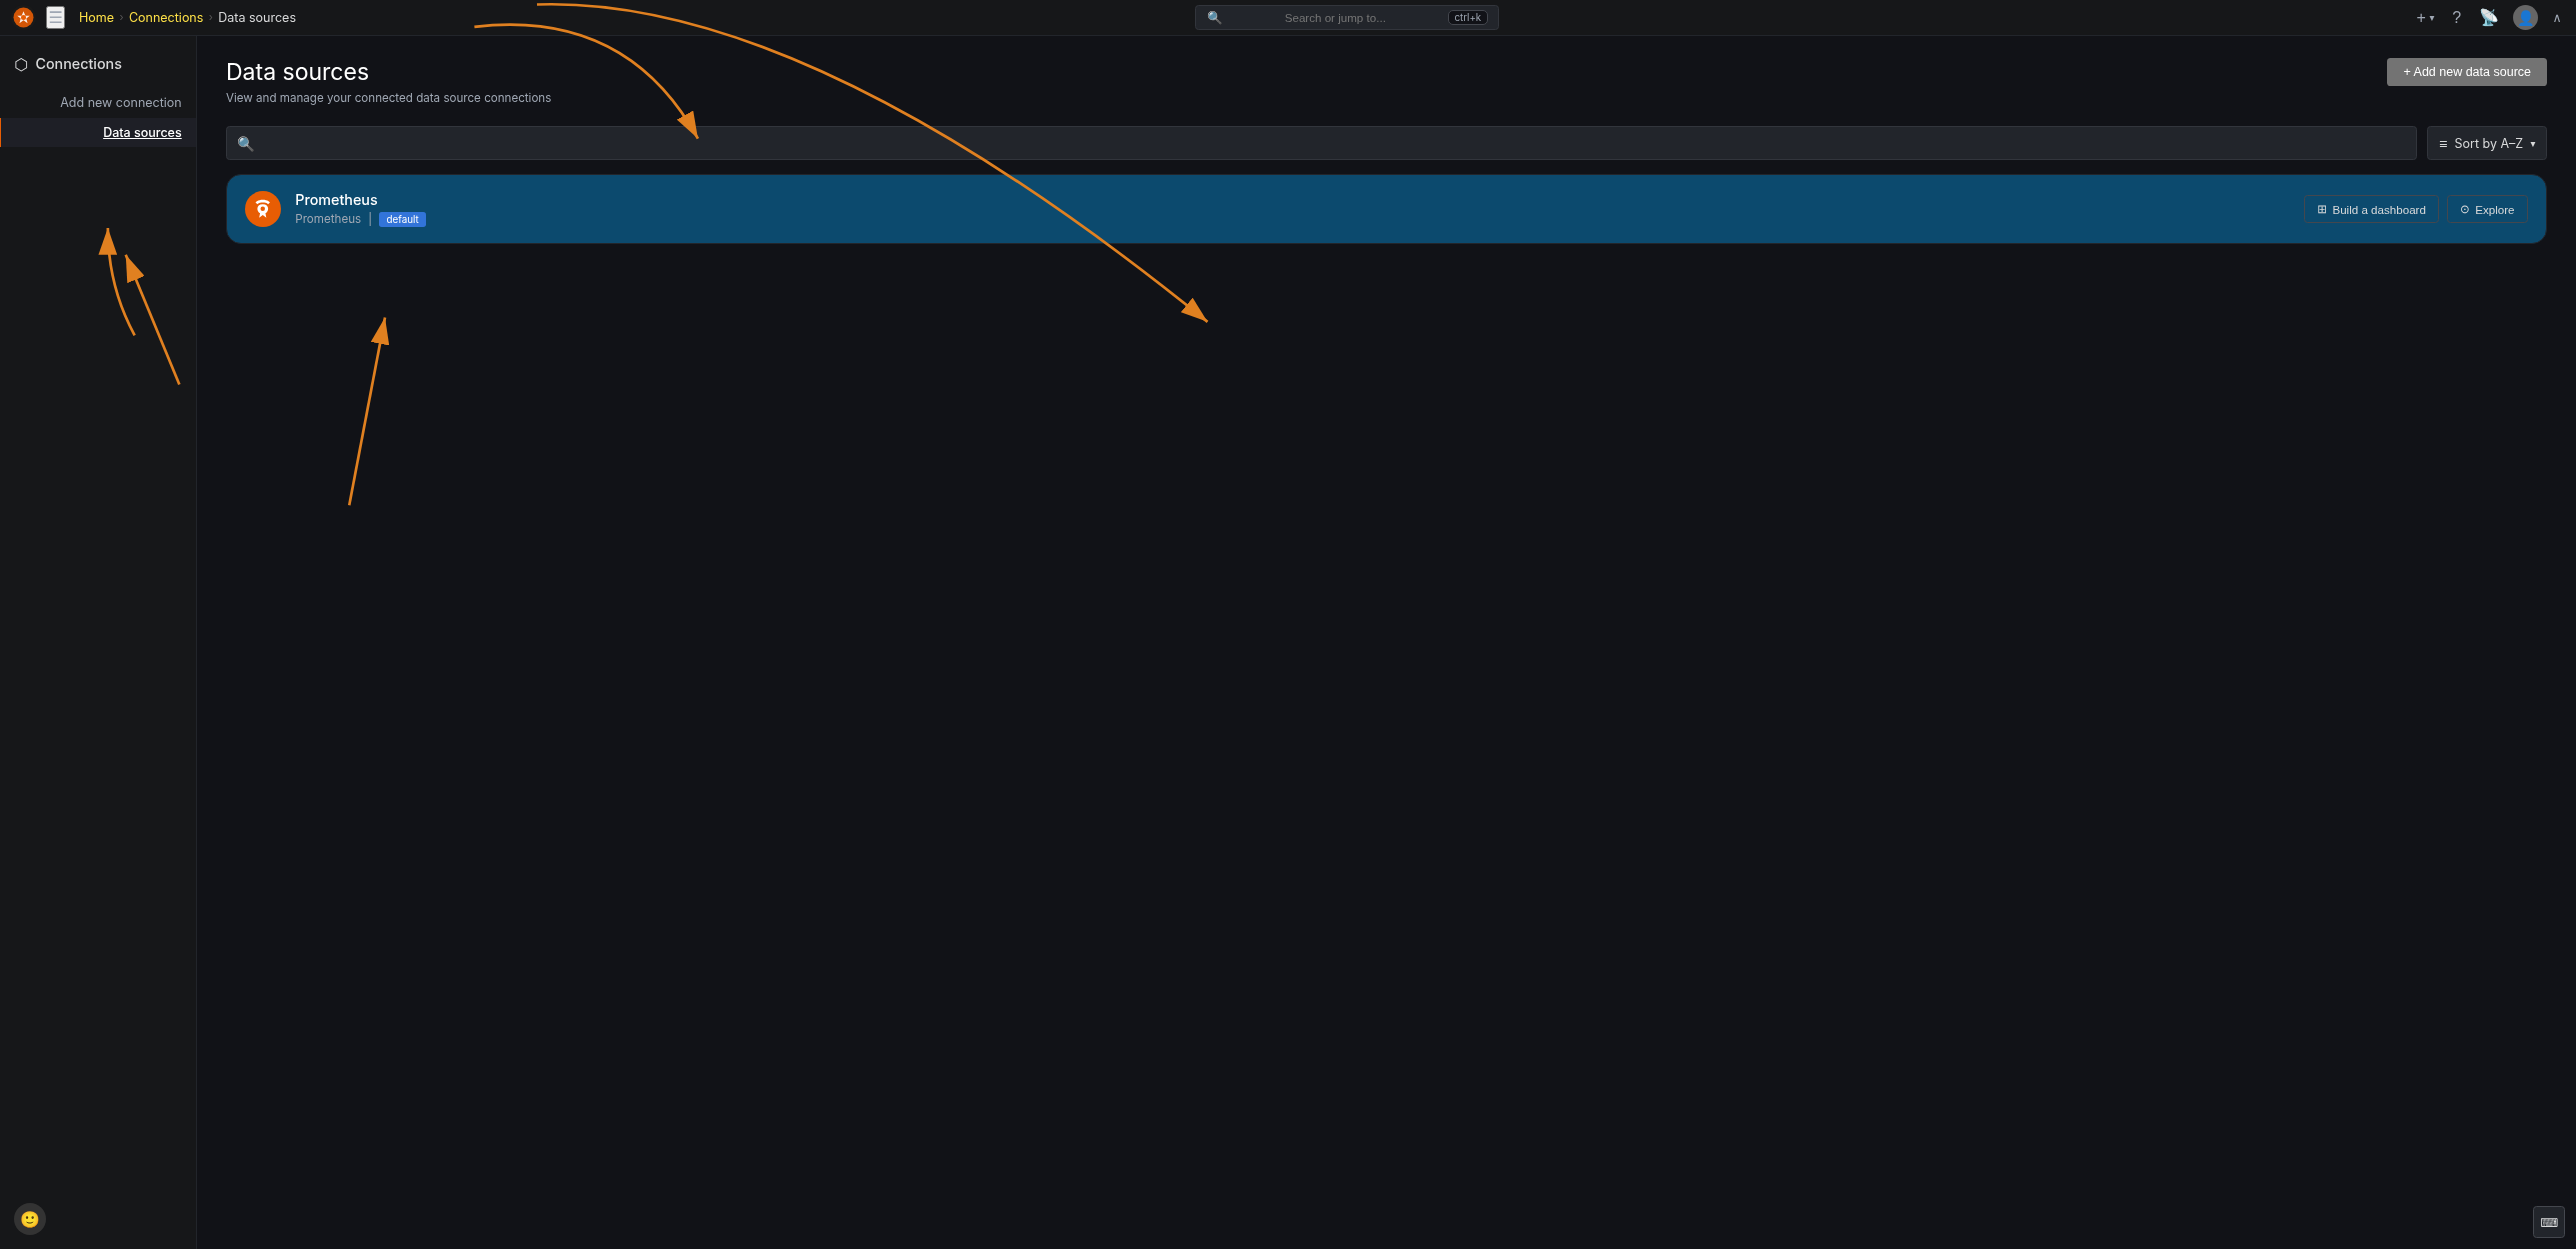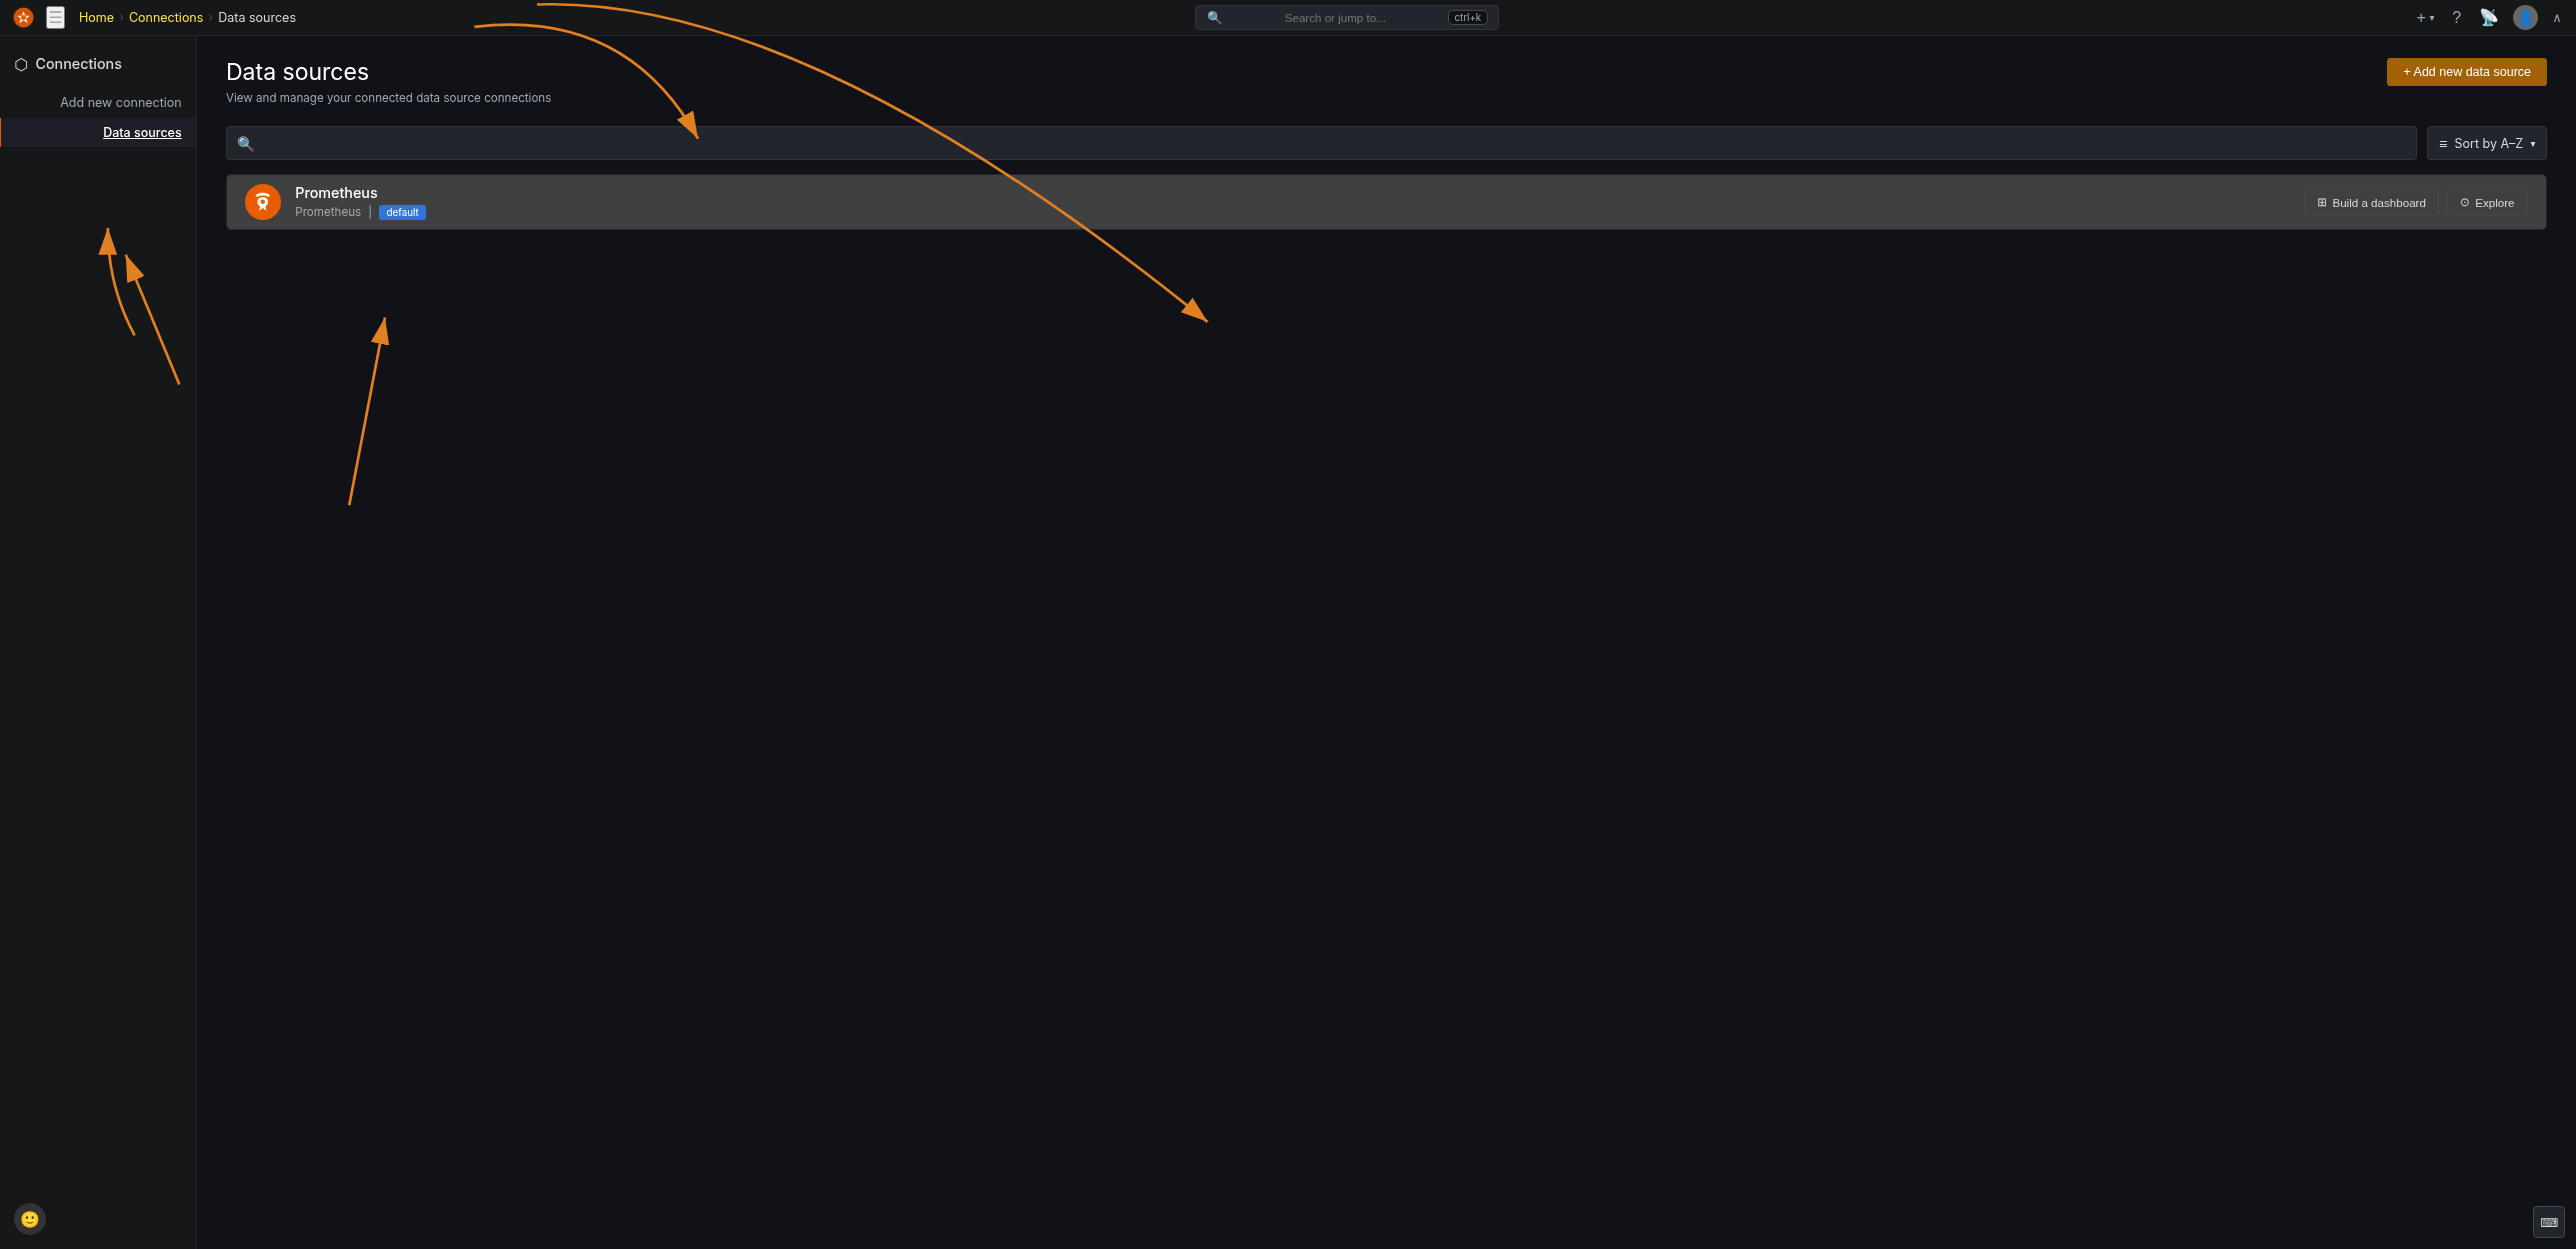--- a/index.html
+++ b/index.html
@@ -168,21 +168,21 @@
       font-size: 23px;
       font-weight: 400;
       color: #fff;
       margin-bottom: 5.4px;
     }
     .main-subtitle {
       font-size: 11.6px;
       color: #9fa7b3;
     }
     .btn-add-datasource {
-      background: #a16207;
+      background: #737373;
       color: #fff;
       border: none;
       border-radius: 3.6px;
       padding: 7.2px 16px;
       font-size: 12.5px;
       cursor: pointer;
       display: flex;
       align-items: center;
       gap: 5.4px;
       white-space: nowrap;
@@ -227,24 +227,24 @@
       cursor: pointer;
       color: #d8d9da;
       font-size: 12.5px;
       white-space: nowrap;
     }
 
     
     .datasource-card {
       display: flex;
       align-items: center;
-      background: #404040;
+      background: #0c4a6e;
       border: 0.9px solid #22252b;
-      border-radius: 5px;
-      padding: 9px 18px;
+      border-radius: 15px;
+      padding: 16px 18px;
       margin-bottom: 7.2px;
     }
     .datasource-icon {
       width: 36px;
       height: 36px;
       border-radius: 50%;
       background: #e85d04;
       display: flex;
       align-items: center;
       justify-content: center;

